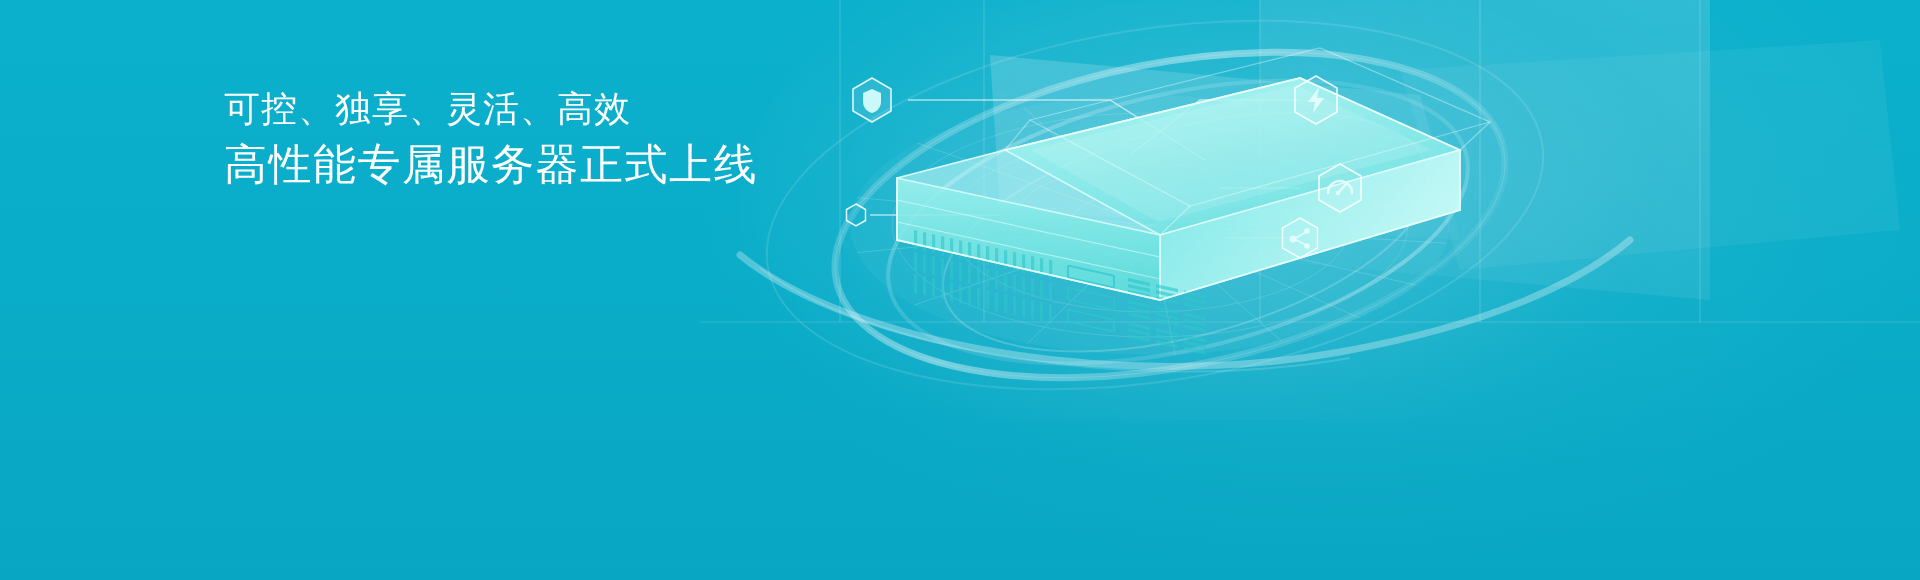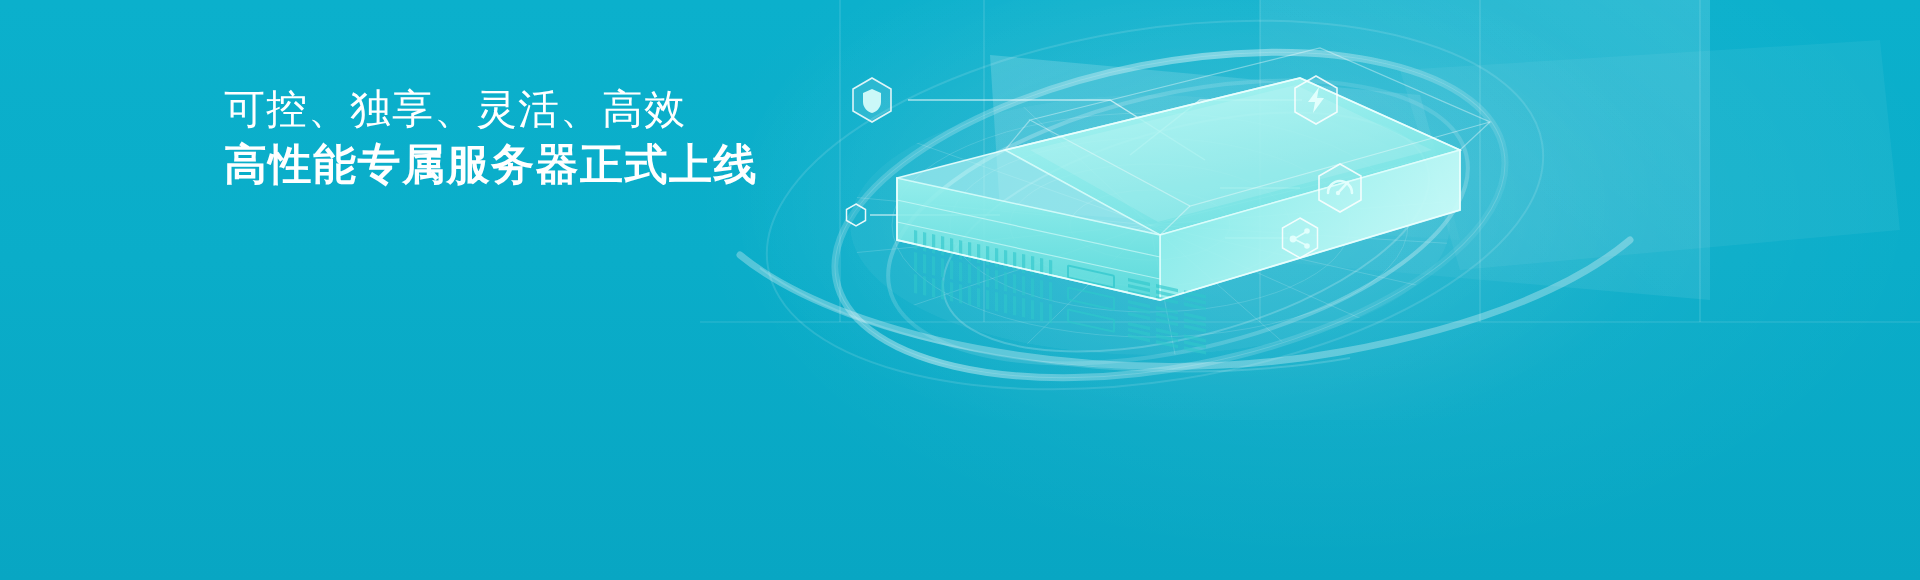--- a/index.html
+++ b/index.html
@@ -44,32 +44,32 @@
   .artwork svg { display: block; }
 
   
   .copy {
     position: absolute;
     left: 224px;
     top: 86px;
     width: 760px;
   }
   .eyebrow {
-    font-size: 41px;
+    font-size: 36px;
     line-height: 46px;
     color: #ffffff;
     font-weight: 400;
     letter-spacing: 1px;
     white-space: nowrap;
   }
   .headline {
     font-size: 43px;
     line-height: 60px;
     color: #ffffff;
-    font-weight: 700;
+    font-weight: 400;
     letter-spacing: 1.5px;
     white-space: nowrap;
     margin-top: 2px;
   }
   .subcopy {
     font-size: 25px;
     line-height: 40px;
     color: #ffffff;
     font-weight: 400;
     letter-spacing: 0.6px;

